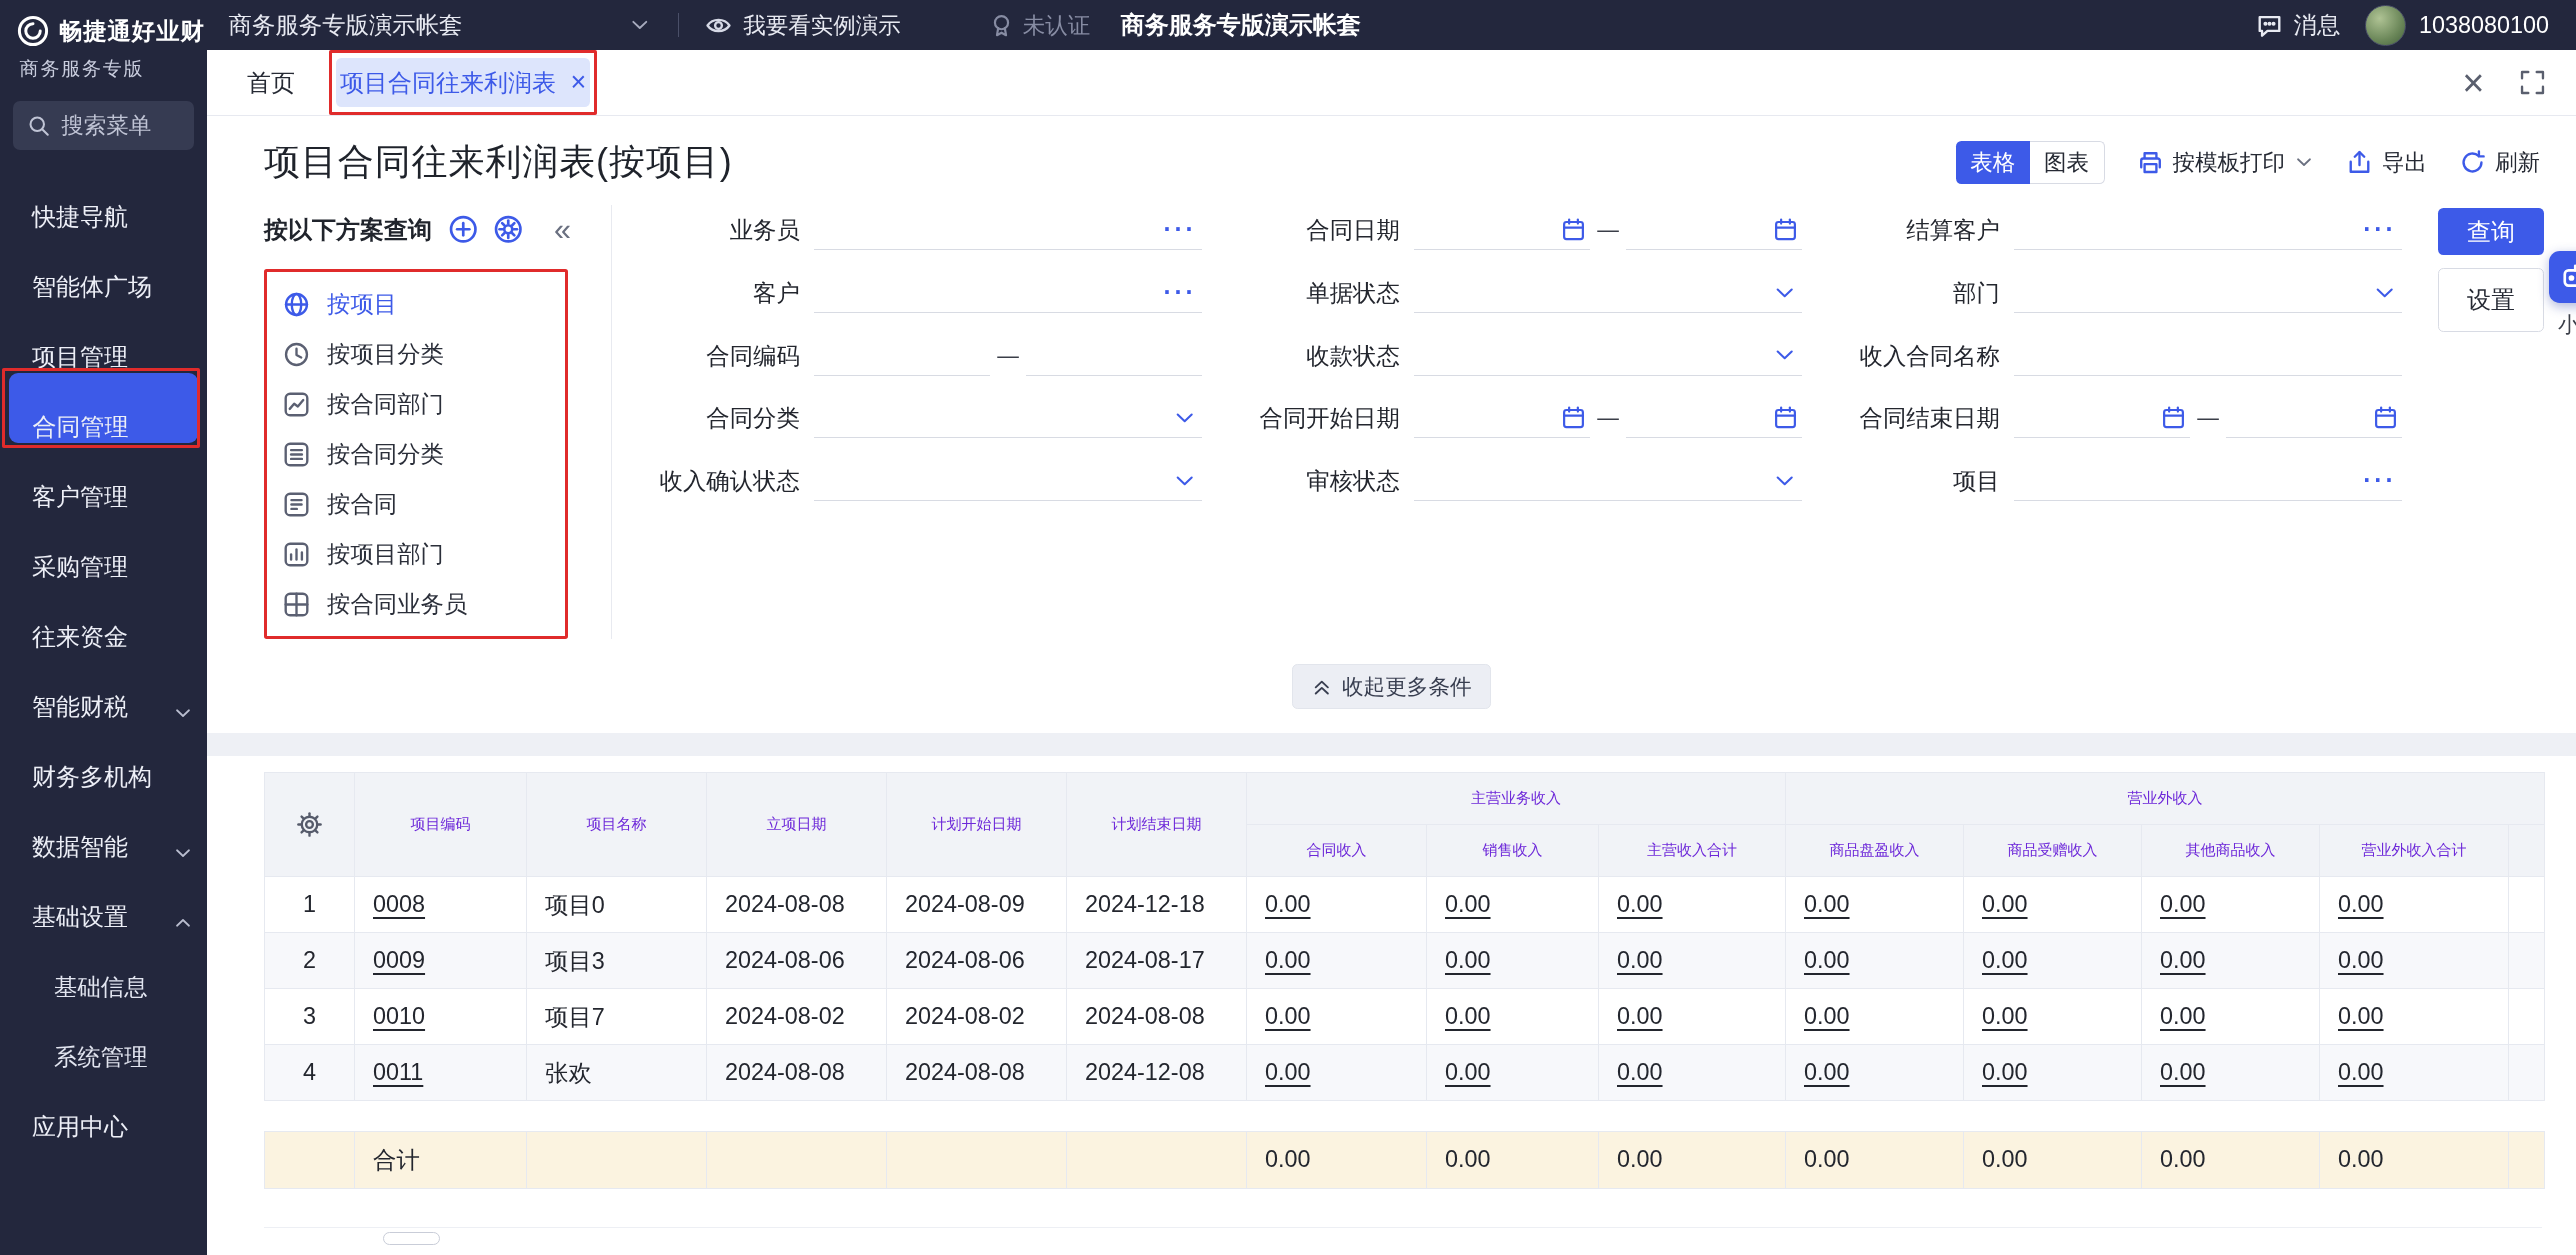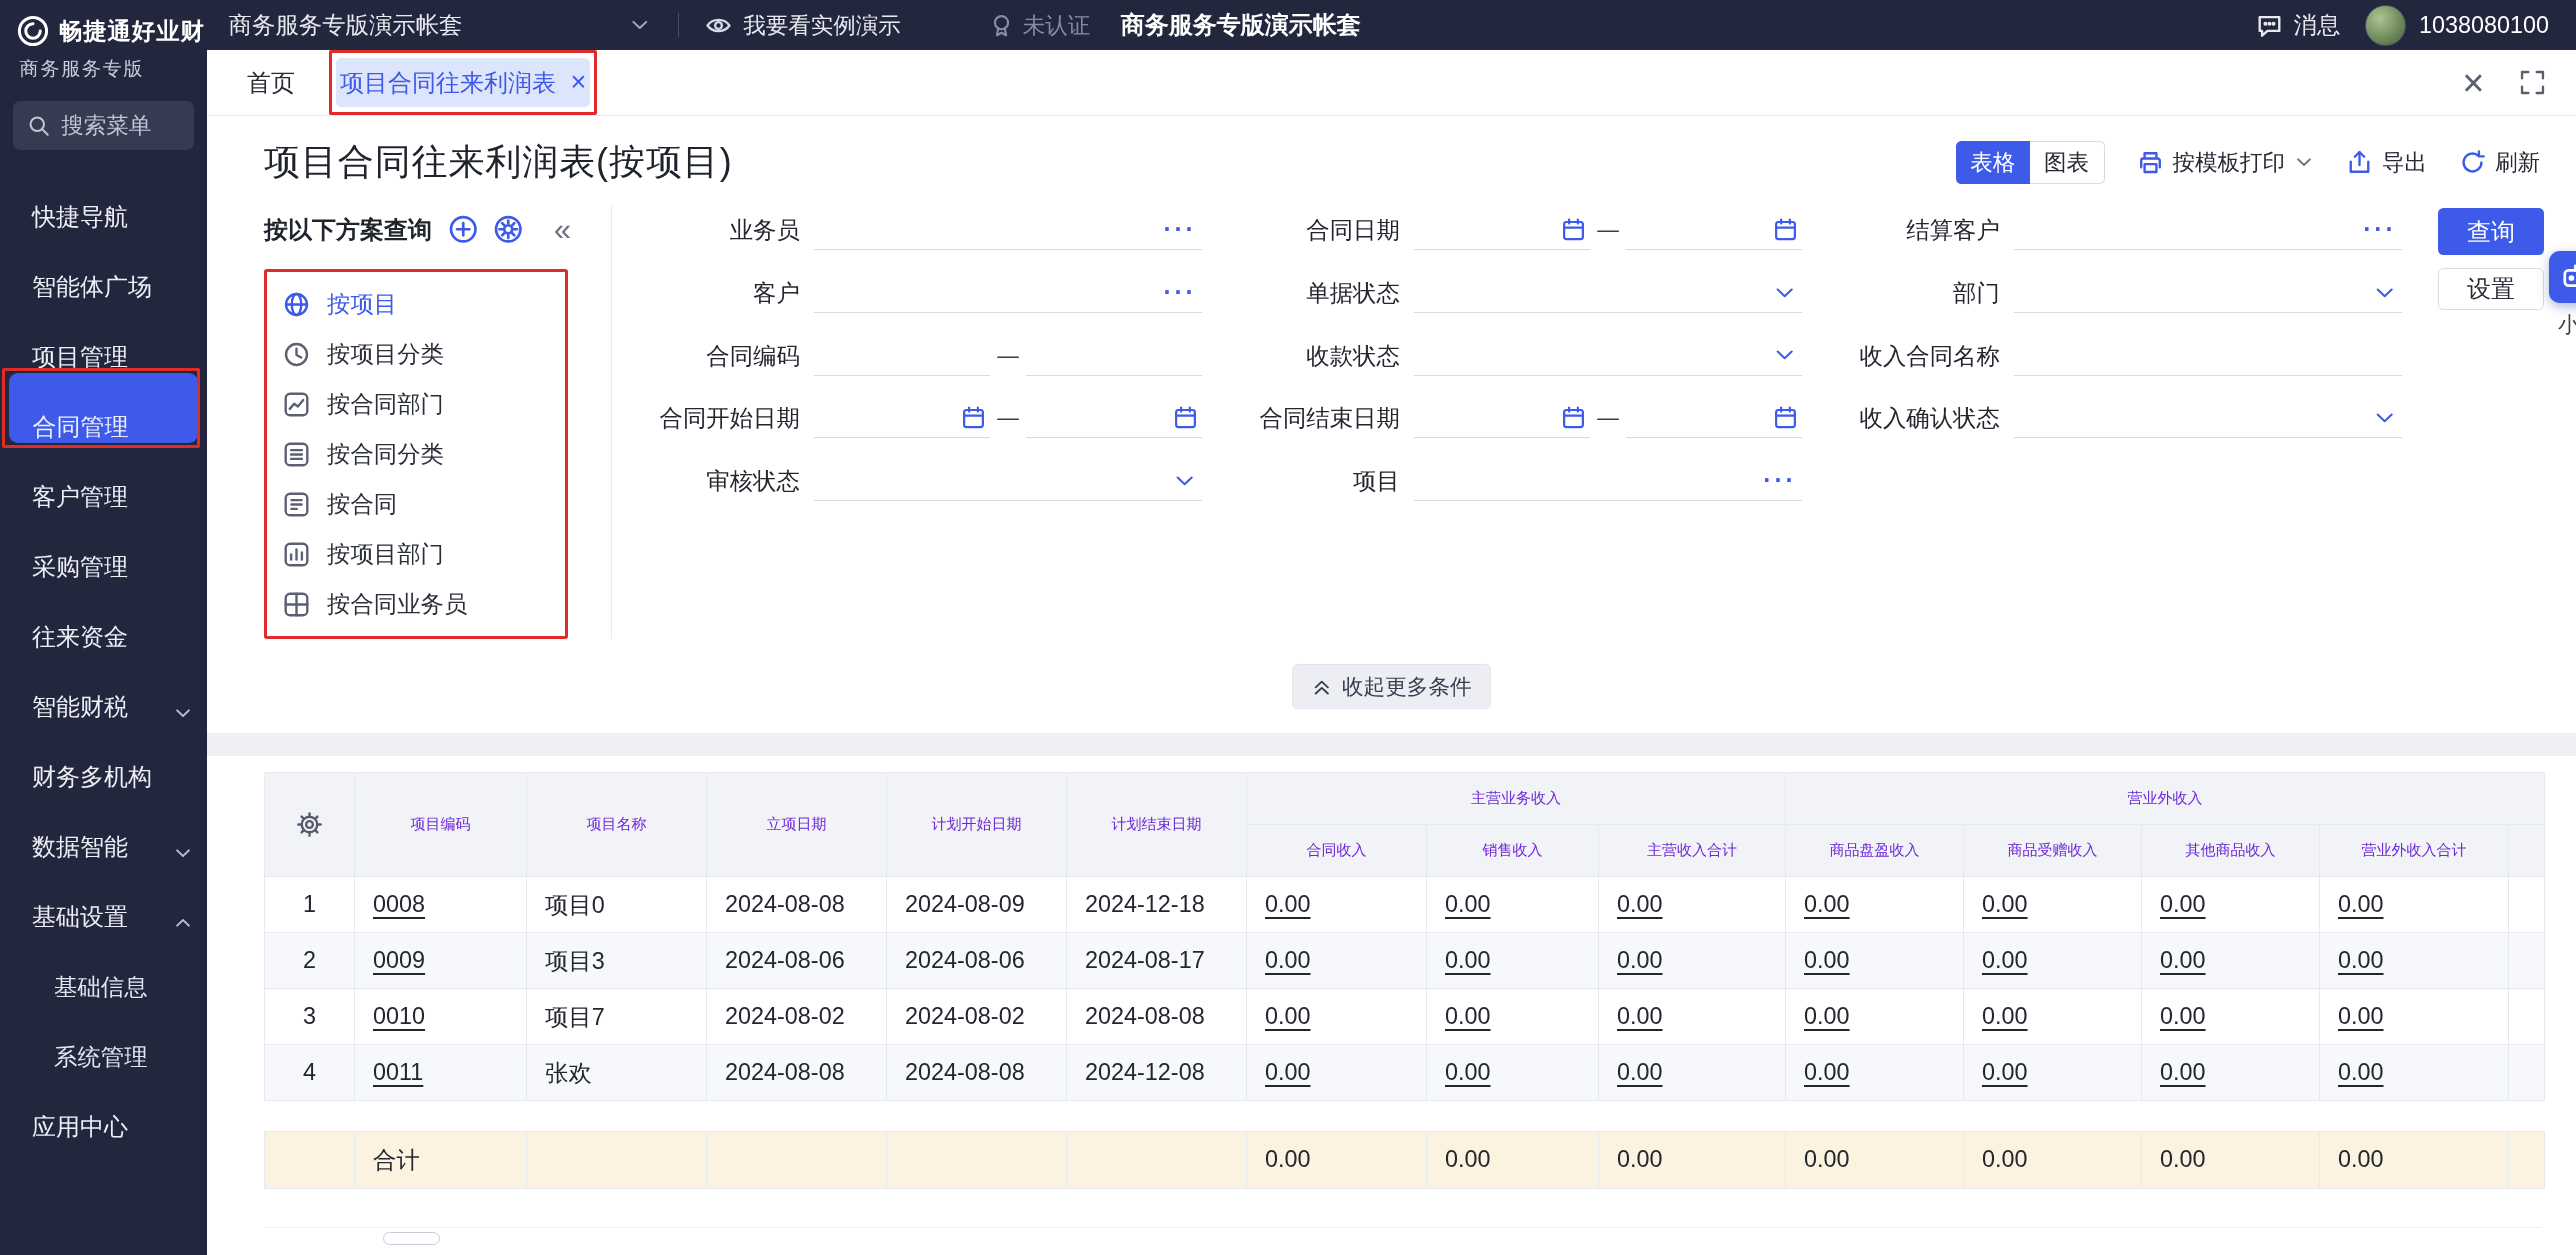--- a/index.html
+++ b/index.html
@@ -103,21 +103,21 @@
   .ellipsis{color:var(--accent);font-weight:bold;font-size:25px;letter-spacing:2.7px;line-height:1}
   .ellipsis::before{content:"···"}
   .chev-f{width:23.4px;height:23.4px;color:var(--accent)}
   .din{flex:1;border-bottom:0.9px solid #D8DBE3;height:40px;display:flex;align-items:center;justify-content:flex-end;padding:0 3.6px;cursor:text;min-width:0}
   .cal-ic{width:25px;height:25px;color:var(--accent);cursor:pointer}
   .dash{flex:0 0 36px;text-align:center;color:#3A3E48;font-size:21.6px}
   .dash::before{content:"—"}
 
   .actions{flex:0 0 135px;width:135px;display:flex;flex-direction:column;align-items:flex-end;gap:12.6px;padding-top:3.6px;margin-left:7.2px}
   .btn-primary{width:106px;height:47px;background:var(--accent);color:#fff;font-size:24px;border:none;border-radius:5.4px;display:flex;align-items:center;justify-content:center;cursor:pointer}
-  .btn-plain{width:106px;height:42px;background:#fff;color:#262A34;font-size:24px;border:0.9px solid #D8DBE4;border-radius:5.4px;display:flex;align-items:center;justify-content:center;cursor:pointer}
+  .btn-plain{width:106px;height:64px;background:#fff;color:#262A34;font-size:24px;border:0.9px solid #D8DBE4;border-radius:5.4px;display:flex;align-items:center;justify-content:center;cursor:pointer}
 
   .collapse-row{display:flex;justify-content:center;padding:25px 0 23.4px}
   .collapse-btn{height:45px;display:flex;align-items:center;gap:9px;background:#ECEEF4;border:0.9px solid #E2E5EC;border-radius:5.4px;padding:0 18px;font-size:21.6px;color:#383E50;cursor:pointer}
   .collapse-btn svg{width:21.6px;height:21.6px}
 
   .gap{height:23.4px;flex:0 0 23.4px}
 
   
   .card-table{background:#fff;flex:1;min-height:0;padding:16px 0 0 57px;position:relative;overflow:hidden}
   table{border-collapse:collapse;table-layout:fixed;width:2278px}
@@ -560,20 +560,28 @@
                   <svg class="ic chev-f" viewBox="0 0 16 16">
                     <use href="#i-chev"></use>
                   </svg>
                 </div>
             </div>
             <div class="fi">
               <span class="lb">收入合同名称</span>
               <div class="fd underline"></div>
             </div>
 
+            <div class="fi">
+              <span class="lb">合同分类</span>
+              <div class="fd underline">
+                  <svg class="ic chev-f" viewBox="0 0 16 16">
+                    <use href="#i-chev"></use>
+                  </svg>
+                </div>
+            </div>
             <div class="fi">
               <span class="lb">合同开始日期</span>
               <div class="fd">
                 <span class="din">
                     <svg class="ic cal-ic" viewBox="0 0 16 16">
                       <use href="#i-cal"></use>
                     </svg>
                   </span>
                 <span class="dash"></span>
                 <span class="din">

